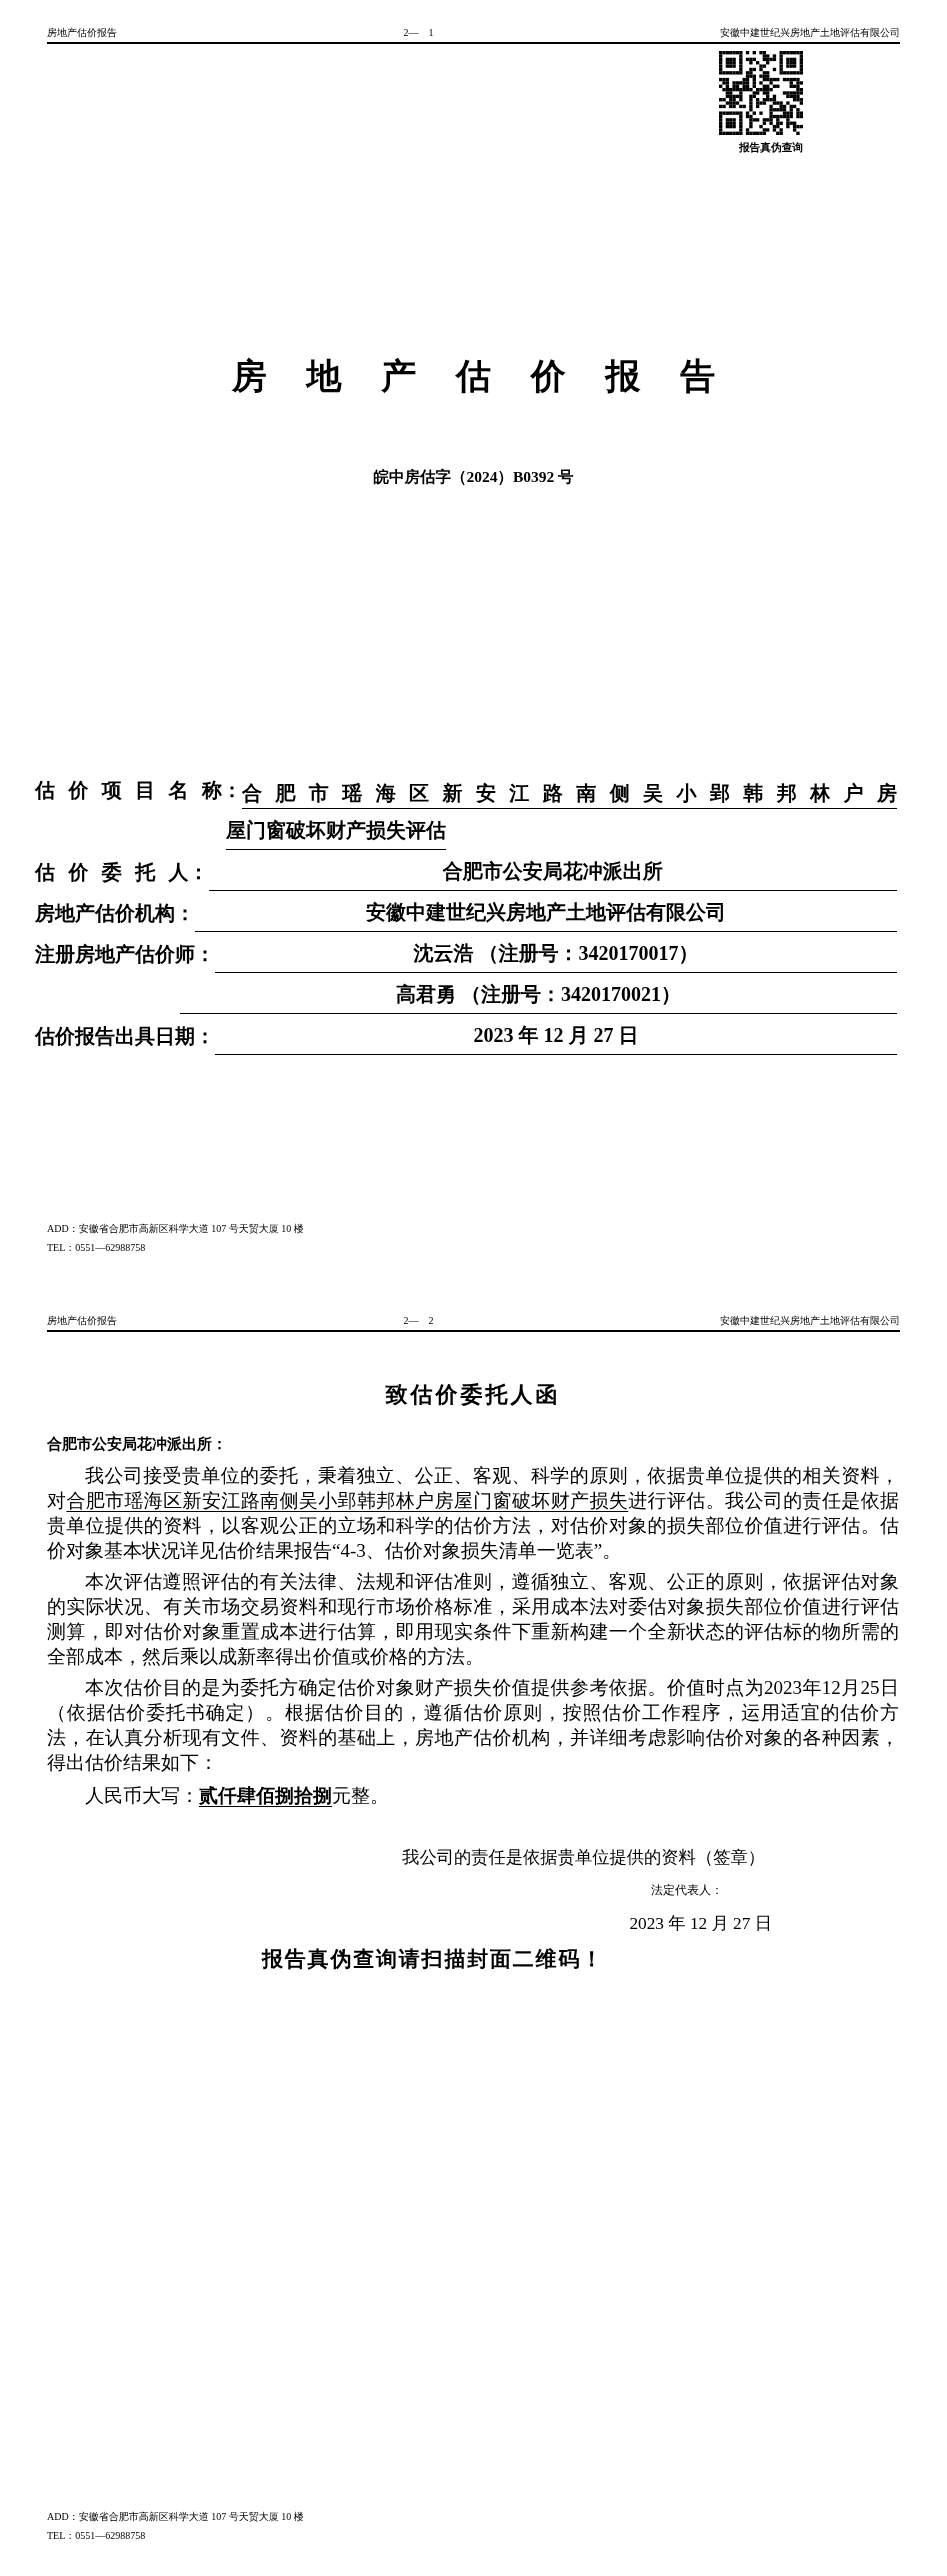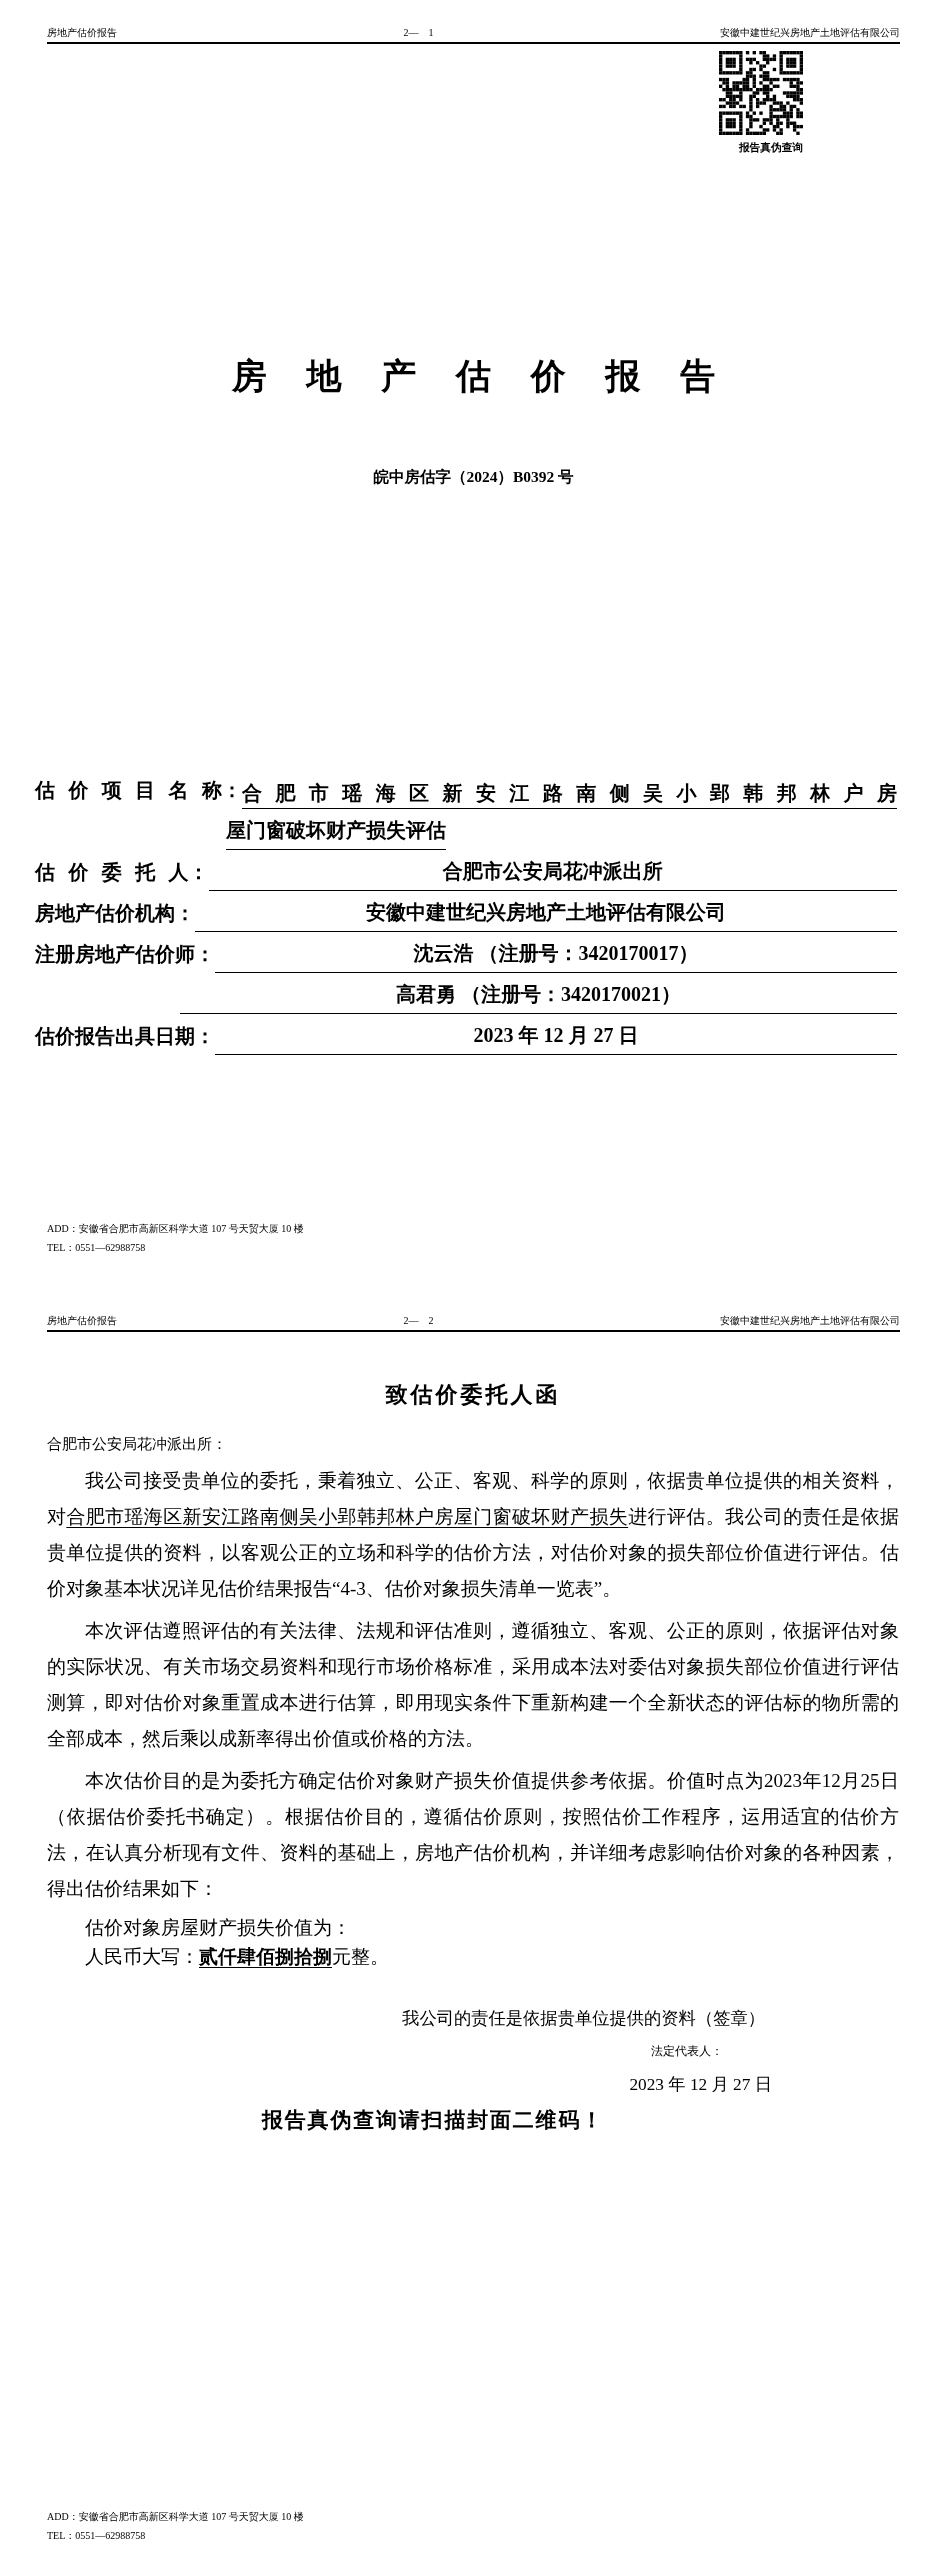--- a/index.html
+++ b/index.html
@@ -117,26 +117,26 @@
   }
   .letter-title {
     margin: 21.5px 0 25px;
     text-align: center;
     font-size: 22px;
     font-weight: bold;
     letter-spacing: 3px;
   }
   .addressee {
     font-size: 15px;
-    font-weight: normal;
+    font-weight: bold;
     margin-bottom: 9.5px;
   }
   .para {
     font-size: 19px;
-    line-height: 36px;
+    line-height: 25px;
     text-indent: 2em;
     text-align: justify;
     margin-bottom: 6px;
   }
   .u-span {
     text-decoration: underline;
     text-underline-offset: 3.6px;
   }
   .result-line {
     font-size: 19px;
@@ -555,21 +555,20 @@
     <h2 class="letter-title">致估价委托人函</h2>
 
     <div class="addressee">合肥市公安局花冲派出所：</div>
 
     <p class="para"><span>我公司接受贵单位的委托，秉着独立、公正、客观、科学的原则，依据贵单位提供的相关资料，对</span><span class="u-span">合肥市瑶海区新安江路南侧吴小郢韩邦林户房屋门窗破坏财产损失</span><span>进行评估。我公司的责任是依据贵单位提供的资料，以客观公正的立场和科学的估价方法，对估价对象的损失部位价值进行评估。估价对象基本状况详见估价结果报告“4-3、估价对象损失清单一览表”。</span></p>
 
     <p class="para">本次评估遵照评估的有关法律、法规和评估准则，遵循独立、客观、公正的原则，依据评估对象的实际状况、有关市场交易资料和现行市场价格标准，采用成本法对委估对象损失部位价值进行评估测算，即对估价对象重置成本进行估算，即用现实条件下重新构建一个全新状态的评估标的物所需的全部成本，然后乘以成新率得出价值或价格的方法。</p>
 
     <p class="para">本次估价目的是为委托方确定估价对象财产损失价值提供参考依据。价值时点为2023年12月25日（依据估价委托书确定）。根据估价目的，遵循估价原则，按照估价工作程序，运用适宜的估价方法，在认真分析现有文件、资料的基础上，房地产估价机构，并详细考虑影响估价对象的各种因素，得出估价结果如下：</p>
 
-    <p class="result-line">估价对象房屋财产损失价值为：</p>
 
 
     <p class="result-line"><span>人民币大写：</span><span class="amount-strong">贰仟肆佰捌拾捌</span><span>元整。</span></p>
 
     <div class="sig-company">我公司的责任是依据贵单位提供的资料（签章）</div>
     <div class="sig-legal">法定代表人：</div>
     <div class="sig-date">2023 年 12 月 27 日</div>
 
     <div class="notice">报告真伪查询请扫描封面二维码！</div>
   </div>

